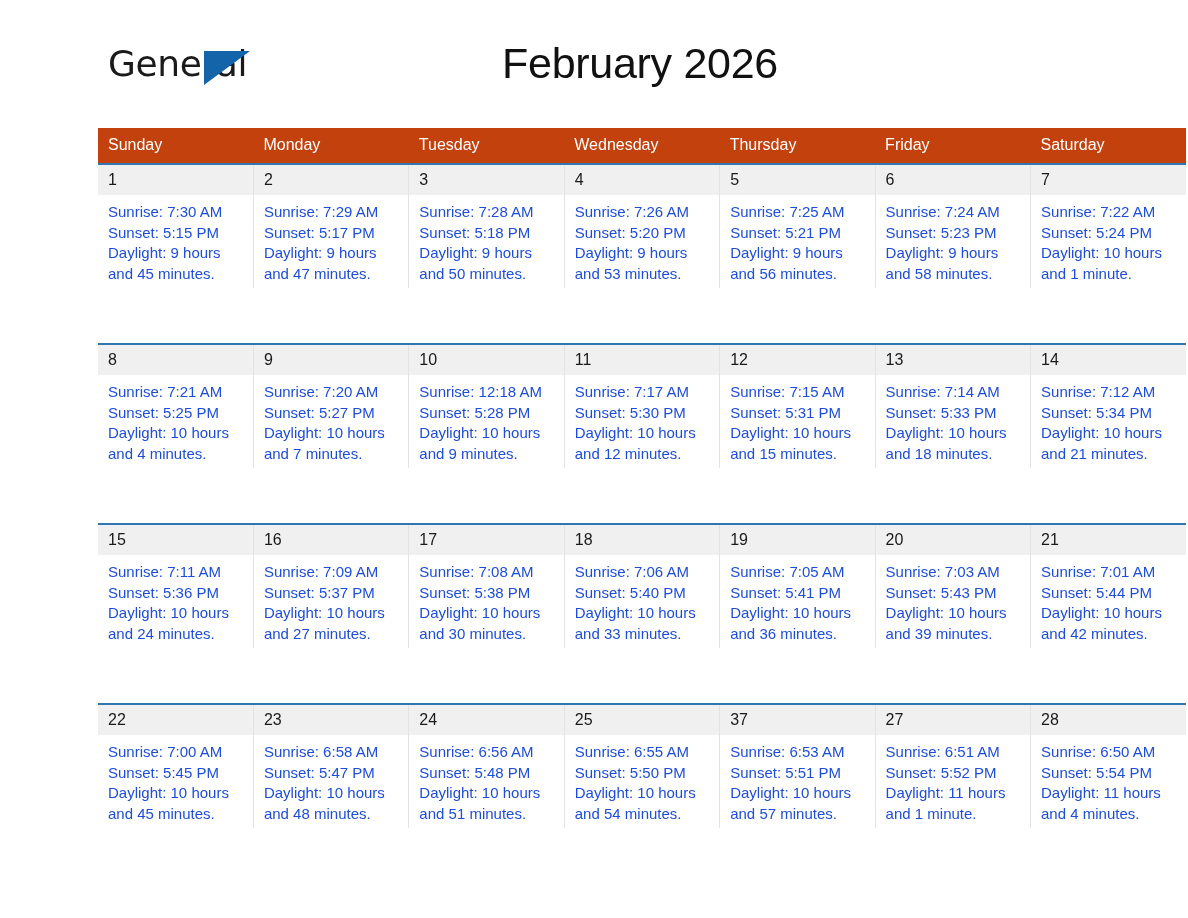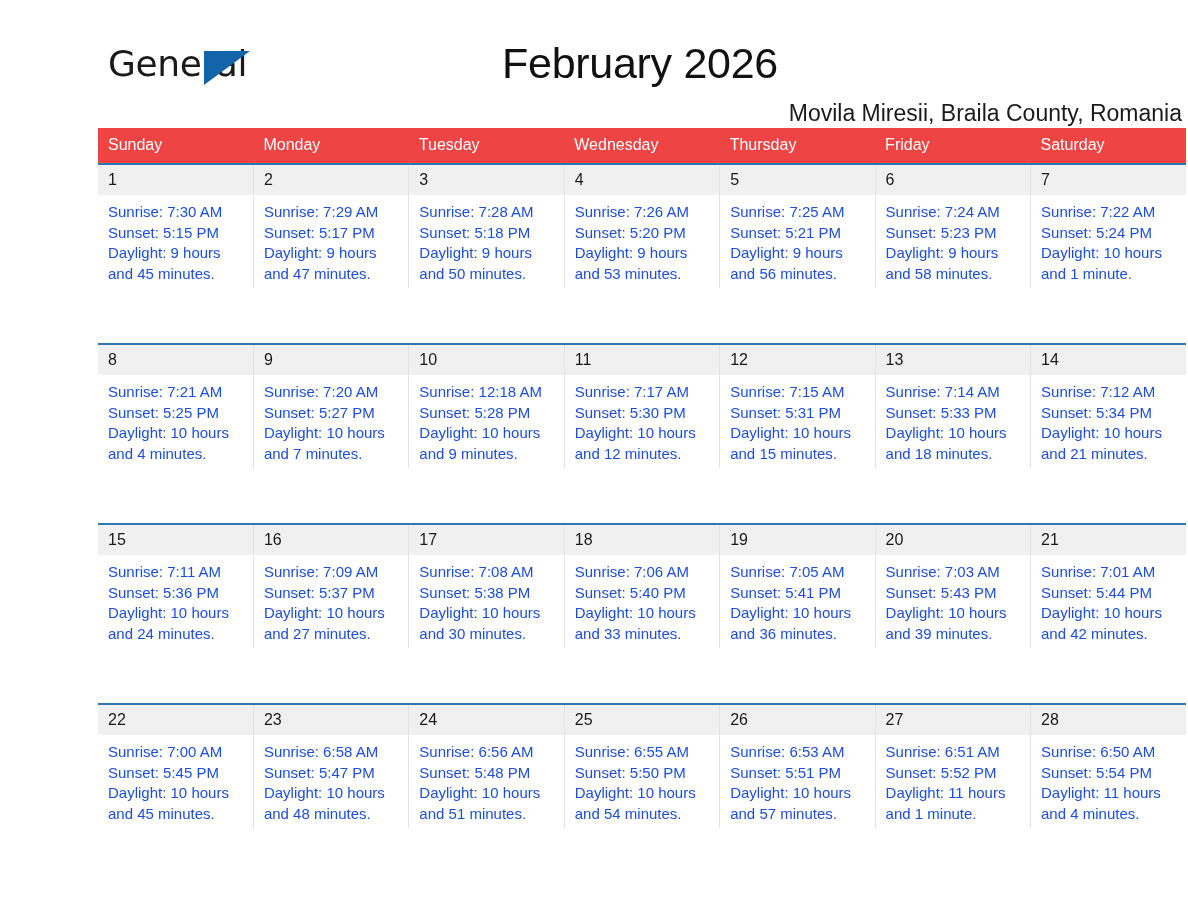--- a/index.html
+++ b/index.html
@@ -84,21 +84,21 @@
   }
 
   
   .calendar {
     width: 1088px;
     margin-top: 18px;
     border-collapse: collapse;
     table-layout: fixed;
   }
   .calendar th {
-    background: #ef4444;
+    background: #c2410c;
     color: #ffffff;
     font-size: 16px;
     font-weight: normal;
     text-align: left;
     padding: 8px 0 9px 10px;
     border: none;
   }
   .week-row td {
     padding: 0;
     vertical-align: top;
@@ -131,21 +131,20 @@
 <body>
 
 <div class="page">
 
   <div class="header">
     <div class="logo">
       <span class="logo-general">General</span>
       <span class="logo-triangle"></span>
     </div>
     <h1 class="title">February 2026</h1>
-    <h2 class="subtitle">Movila Miresii, Braila County, Romania</h2>
   </div>
 
   <table class="calendar">
     <thead>
       <tr>
         <th>Sunday</th>
         <th>Monday</th>
         <th>Tuesday</th>
         <th>Wednesday</th>
         <th>Thursday</th>
@@ -407,21 +406,21 @@
           <td>
             <div class="daynum">25</div>
             <div class="info">
               <div>Sunrise: 6:55 AM</div>
               <div>Sunset: 5:50 PM</div>
               <div>Daylight: 10 hours</div>
               <div>and 54 minutes.</div>
             </div>
           </td>
           <td>
-            <div class="daynum">26</div>
+            <div class="daynum">37</div>
             <div class="info">
               <div>Sunrise: 6:53 AM</div>
               <div>Sunset: 5:51 PM</div>
               <div>Daylight: 10 hours</div>
               <div>and 57 minutes.</div>
             </div>
           </td>
           <td>
             <div class="daynum">27</div>
             <div class="info">

